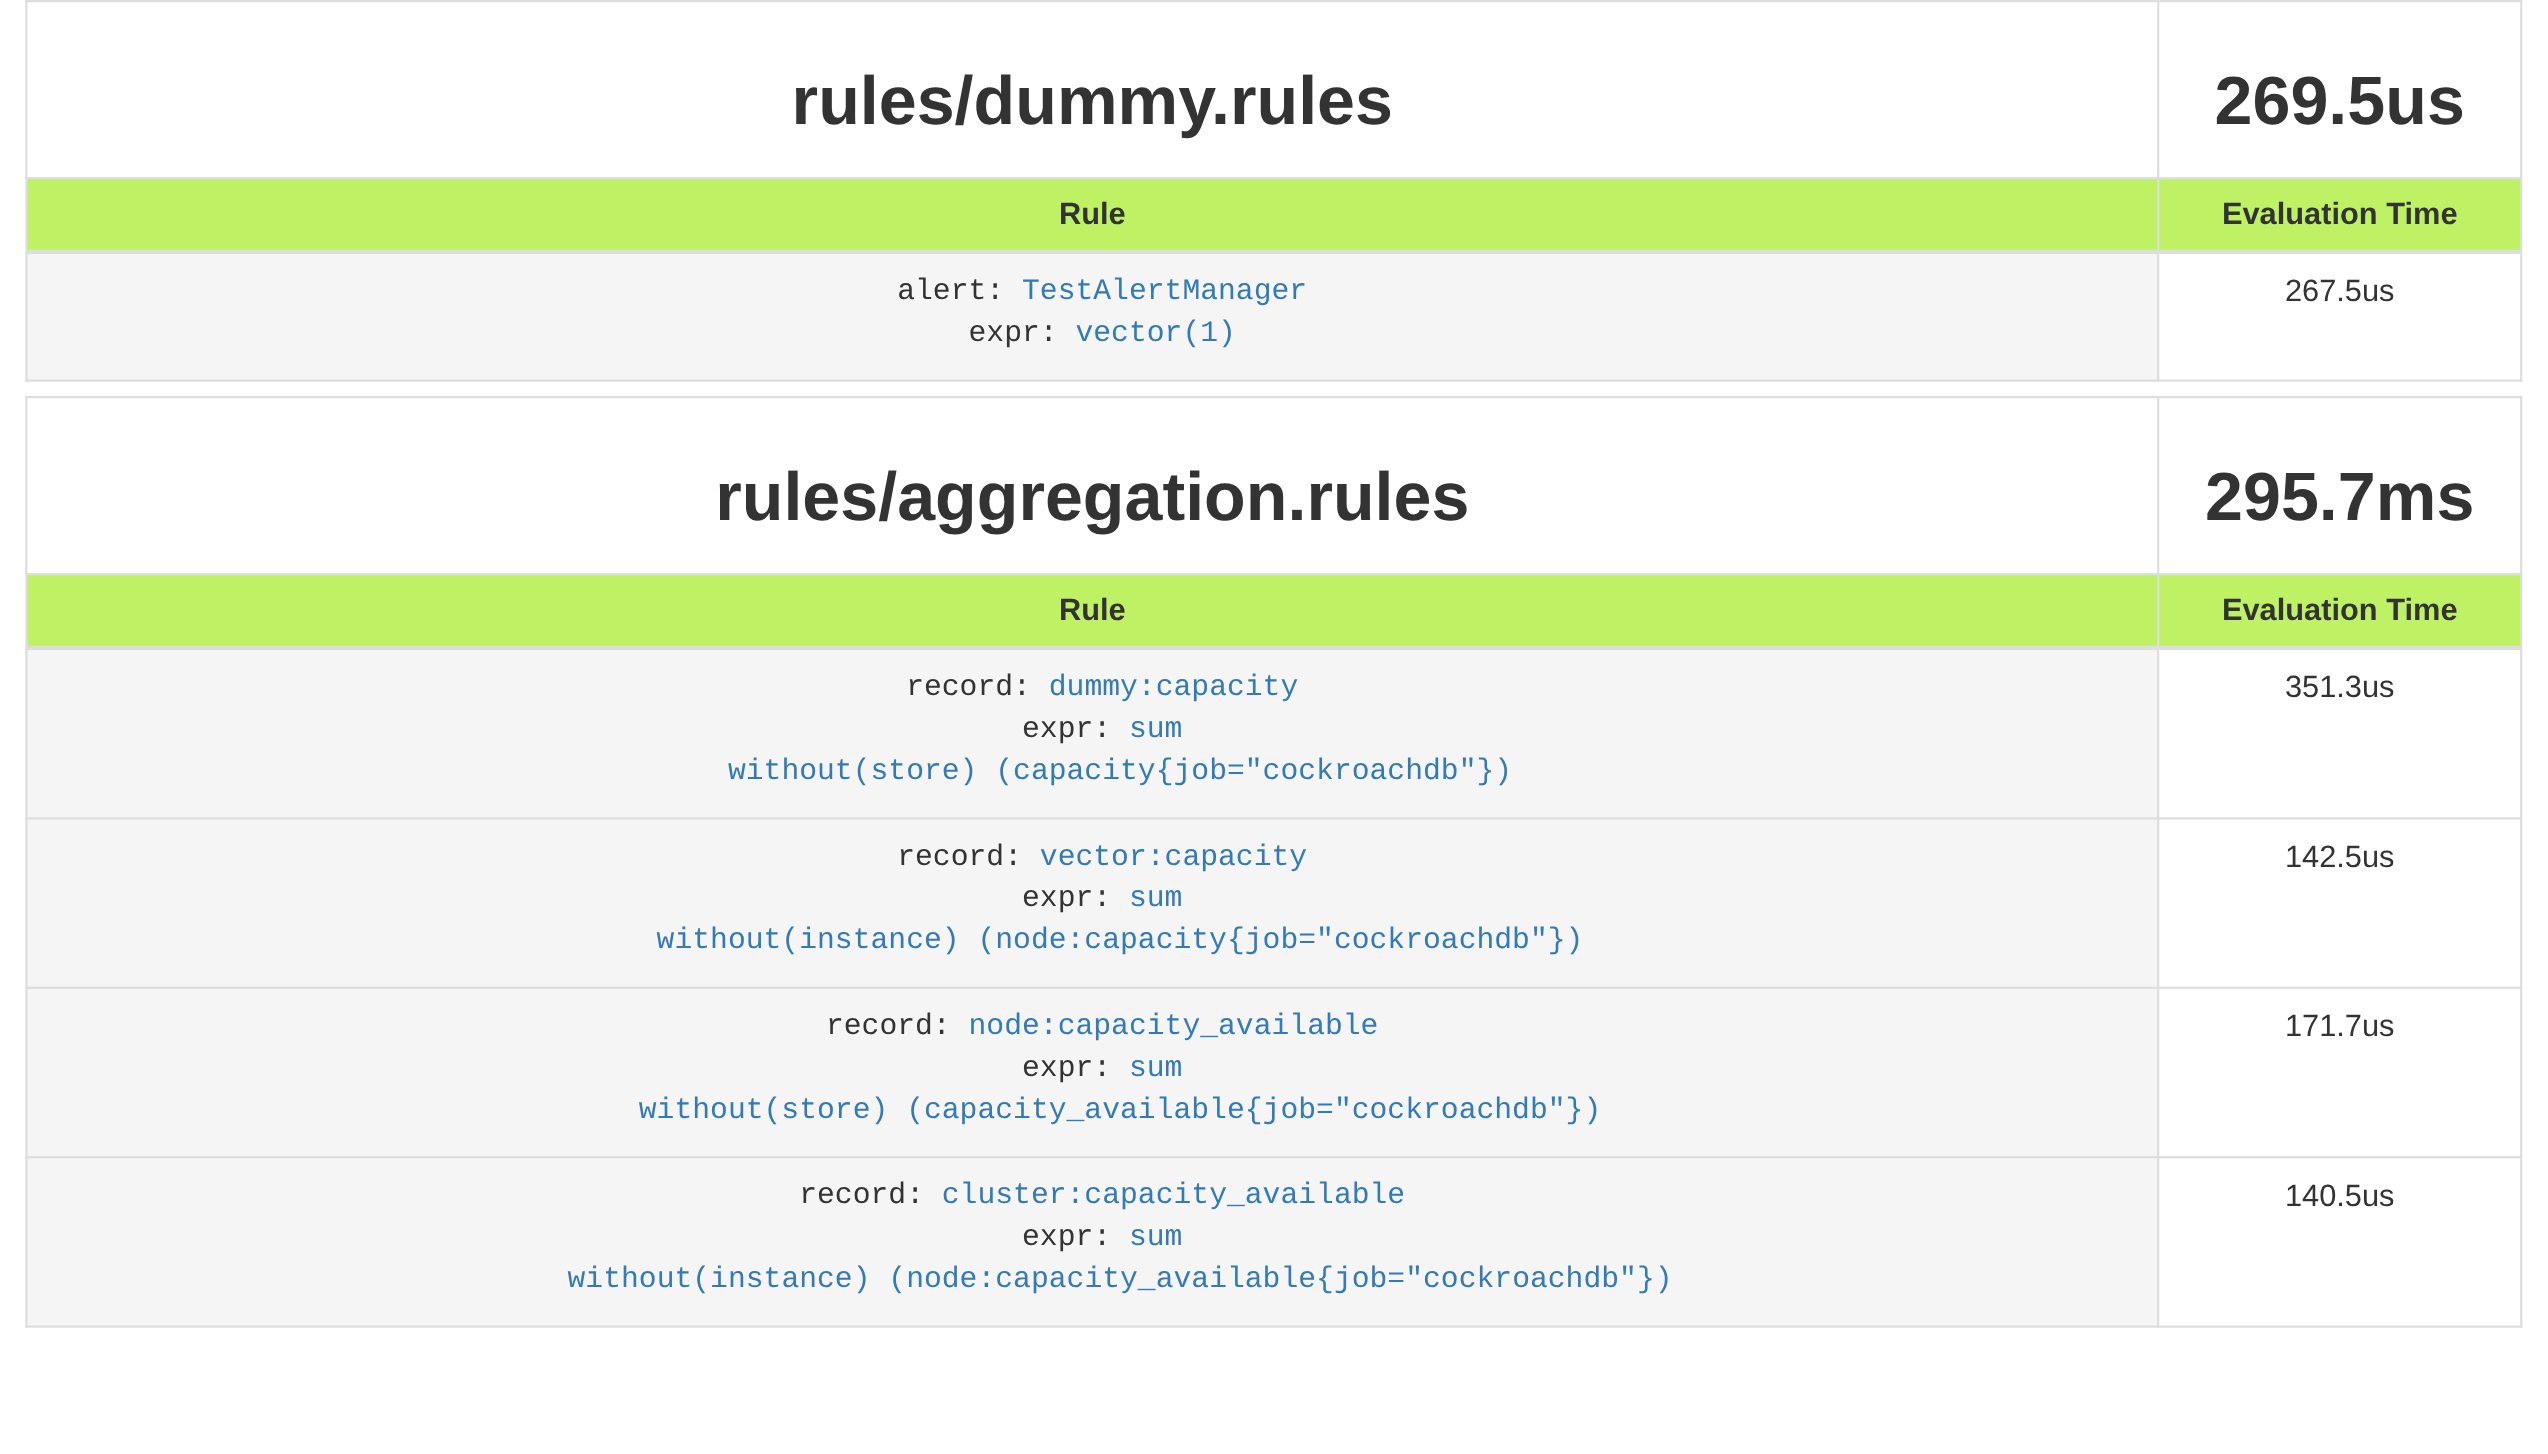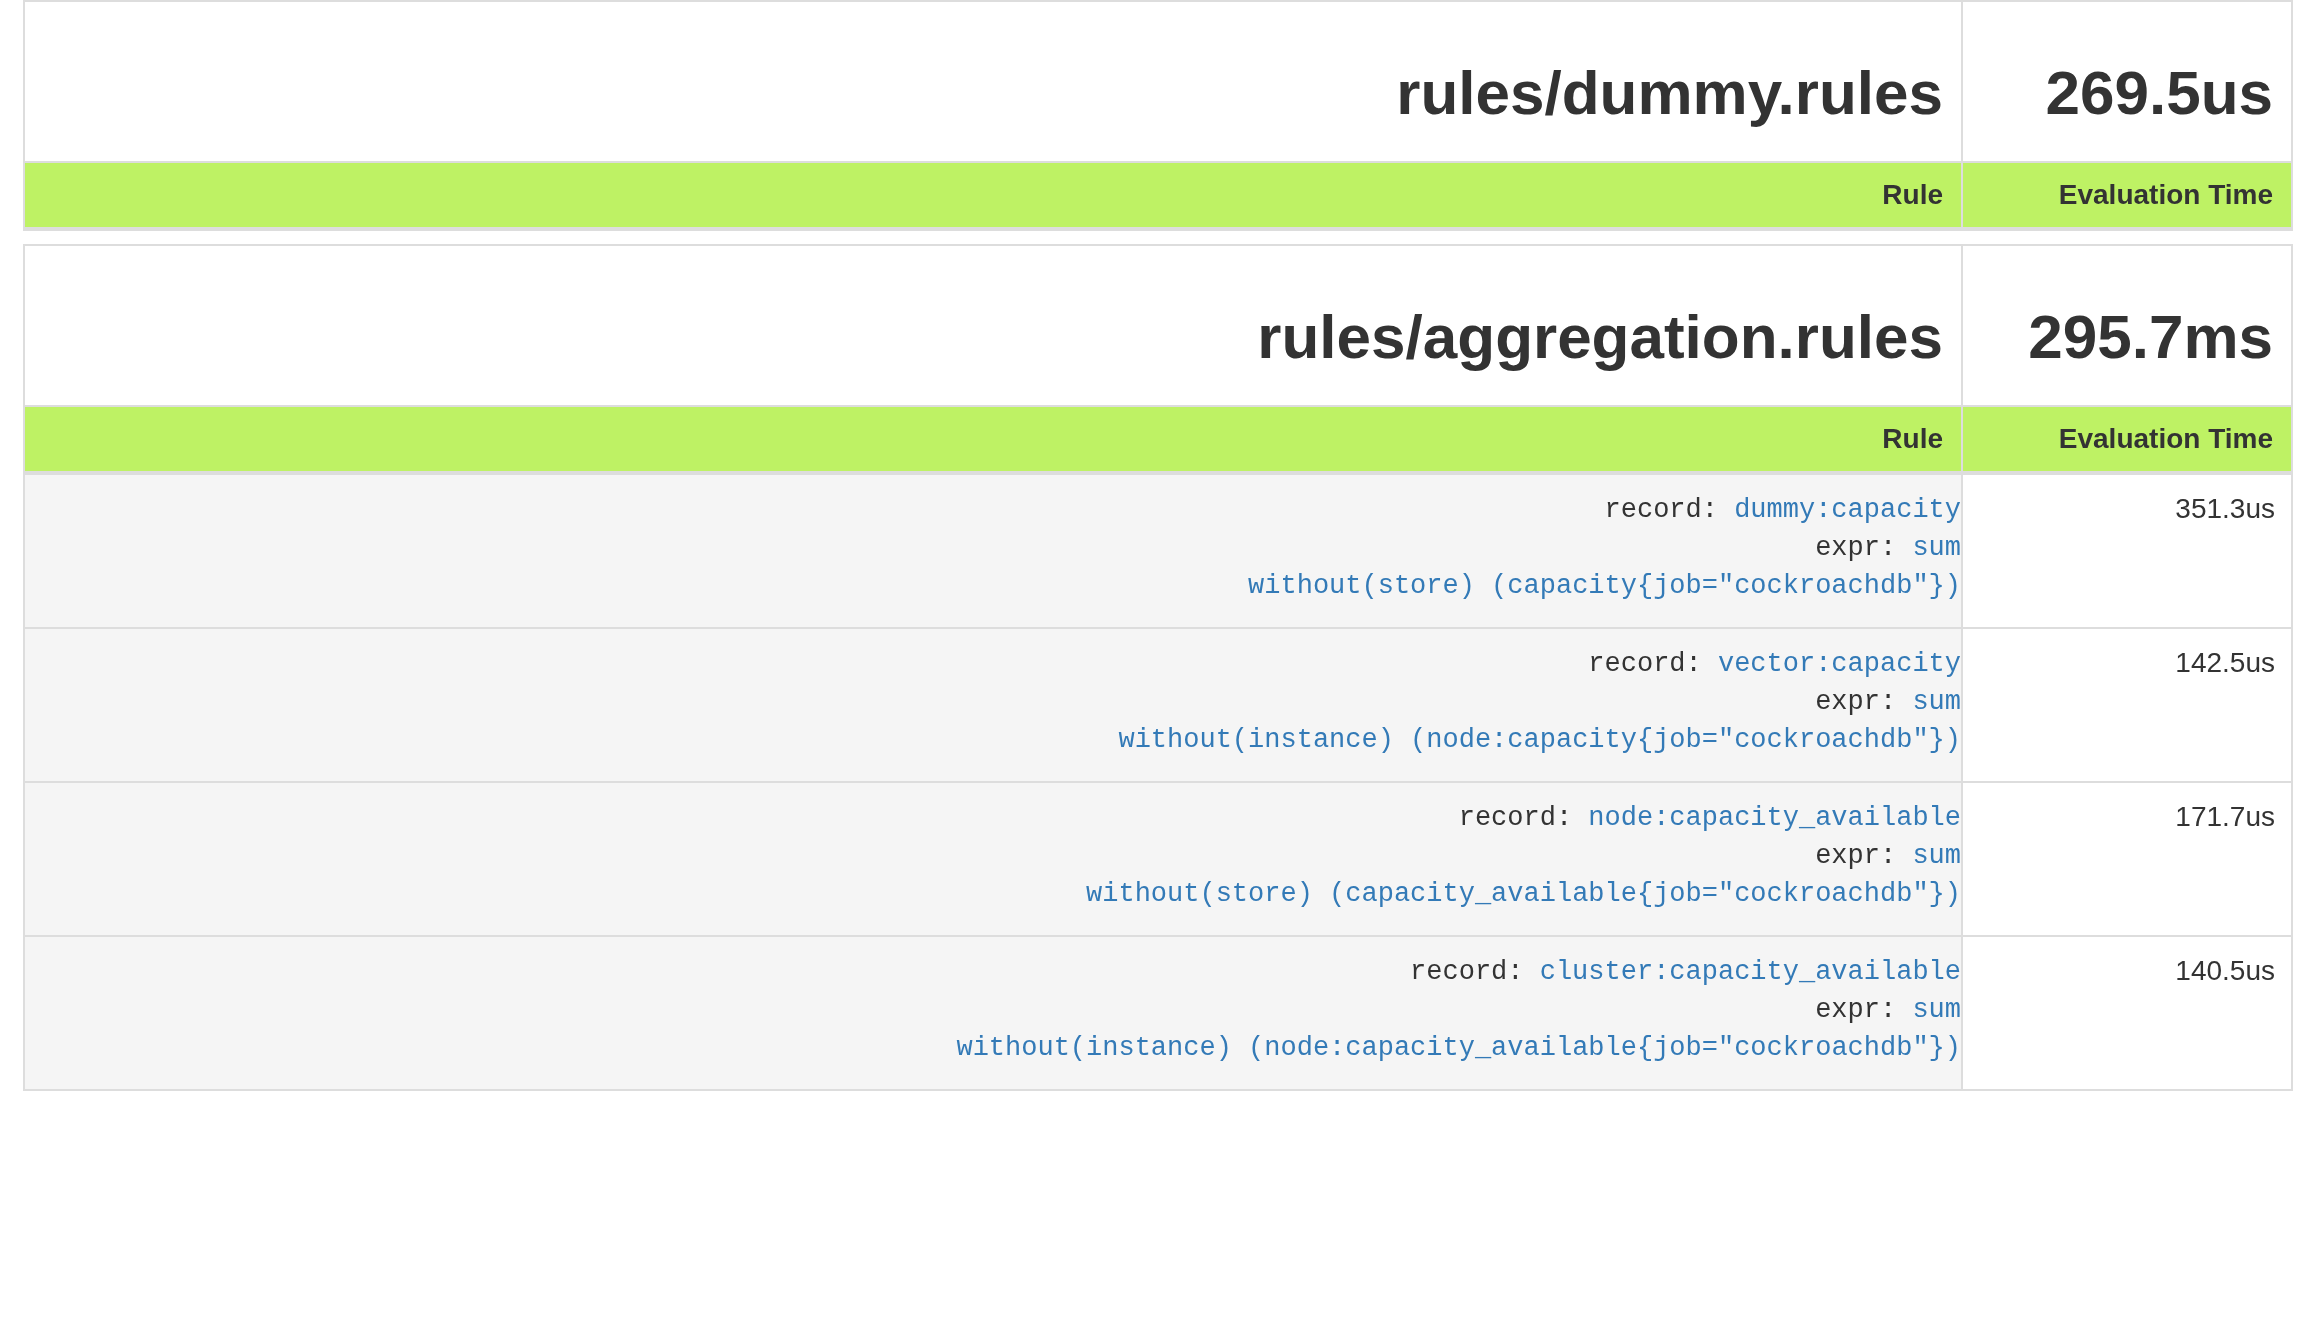--- a/index.html
+++ b/index.html
@@ -25,21 +25,21 @@
   }
   table.group-table {
     width: 100%;
     border-collapse: collapse;
     table-layout: fixed;
     margin: 0 0 13px 0;
   }
   col.col-eval { width: 330px; }
   td, th {
     border: 2px solid #dddddd;
-    text-align: right;
+    text-align: center;
     vertical-align: top;
   }
   .group-name-cell, .group-eval-cell {
     padding: 14px 18px;
     background: #ffffff;
   }
   h2.group-heading {
     font-size: 62px;
     font-weight: 700;
     line-height: 1.08;
@@ -95,20 +95,27 @@
           <h2 class="group-heading">rules/dummy.rules</h2>
         </td>
         <td class="group-eval-cell">
           <h2 class="group-heading">269.5us</h2>
         </td>
       </tr>
       <tr class="col-header-row">
         <th class="col-header">Rule</th>
         <th class="col-header">Evaluation Time</th>
       </tr>
+    <tr>
+            <td class="rule-cell">
+              <div class="rule-line"><span class="rule-key">alert: </span><a class="rule-link">TestAlertManager</a></div>
+              <div class="rule-line"><span class="rule-key">expr: </span><a class="rule-link">vector(1)</a></div>
+            </td>
+            <td class="eval-cell">267.5us</td>
+          </tr>
         </tbody>
   </table>
 
   <table class="group-table">
     <colgroup>
           <col class="col-rule">
           <col class="col-eval">
         </colgroup>
     <tbody>
       <tr class="group-header-row">

